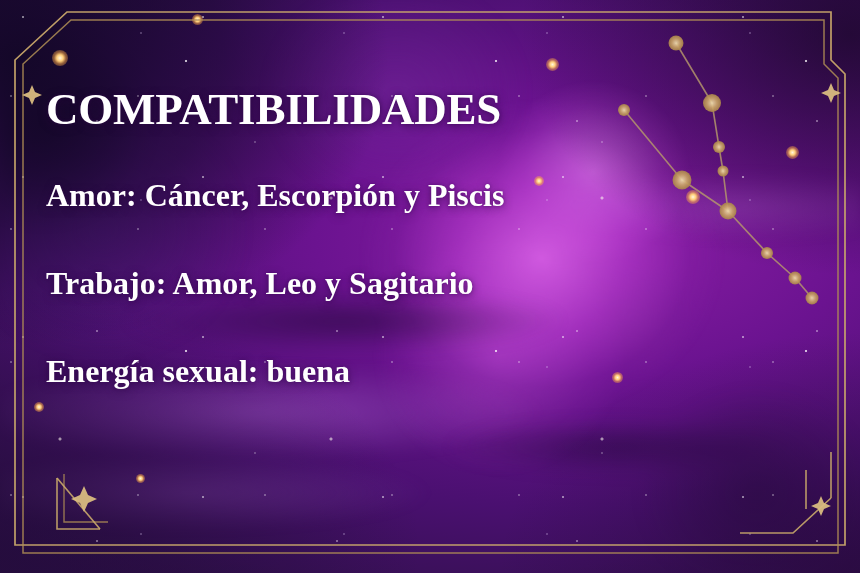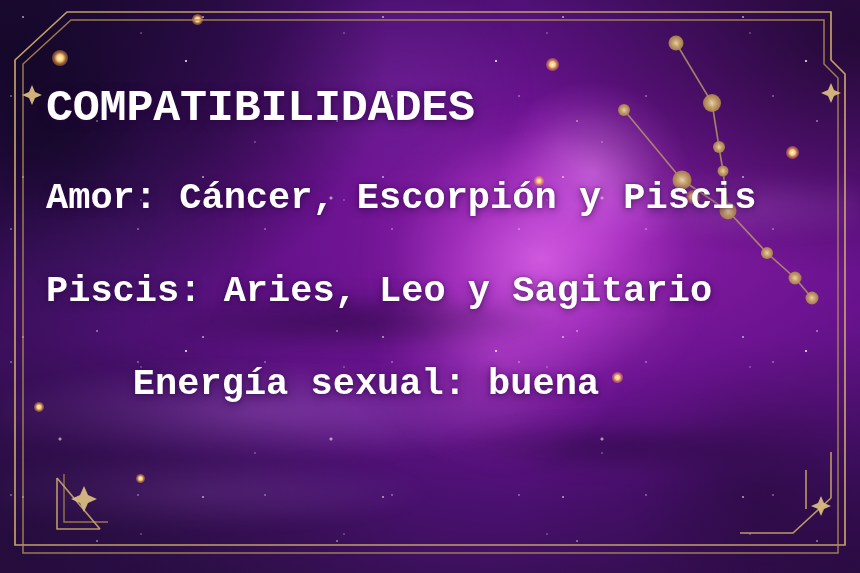--- a/index.html
+++ b/index.html
@@ -6,21 +6,21 @@
     margin: 0;
     padding: 0;
     background: #000;
   }
 
   #poster {
     position: relative;
     width: 860px;
     height: 573px;
     overflow: hidden;
-    font-family: Liberation Mono, monospace;
+    font-family: Liberation Serif, serif;
     background: #3b82f6;
     -webkit-font-smoothing: antialiased;
   }
 
   
   .bg-layer {
     position: absolute;
     inset: 0;
     pointer-events: none;
   }
@@ -135,28 +135,28 @@
   }
 
   .lines {
     margin: 0;
     padding: 0;
     list-style: none;
   }
 
   .line-item {
     color: #ffffff;
-    font-size: 37px;
+    font-size: 32px;
     font-weight: bold;
     line-height: 1.06;
     margin: 0 0 54px 0;
     white-space: nowrap;
     text-shadow: 0 2px 9px rgba(40,6,60,0.6), 0 0 3px rgba(60,10,90,0.45);
   }
-  .line-item:last-child { margin-bottom: 0; text-align: center; }
+  .line-item:last-child { margin-bottom: 0; }
 </style>
 </head>
 <body>
 
 <div id="poster">
 
   <div class="bg-layer bg-base"></div>
   <div class="bg-layer bg-arms"></div>
   <div class="bg-layer bg-figure"></div>
   <div class="bg-layer bg-dust"></div>
@@ -231,18 +231,18 @@
       <path d="M 80,495 L 84,486 L 88,495 L 97,499 L 88,503 L 84,512 L 80,503 L 71,499 Z"></path>
       <path d="M 818,503 L 821,496 L 824,503 L 831,506 L 824,509 L 821,516 L 818,509 L 811,506 Z"></path>
     </g>
   </svg>
 
   <div class="content">
     <h1 class="poster-title">COMPATIBILIDADES</h1>
 
     <ul class="lines">
       <li class="line-item">Amor: Cáncer, Escorpión y Piscis</li>
-      <li class="line-item">Piscis: Aries, Leo y Sagitario</li>
+      <li class="line-item">Trabajo: Amor, Leo y Sagitario</li>
       <li class="line-item">Energía sexual: buena</li>
     </ul>
   </div>
 
 </div>
 
 </body></html>

